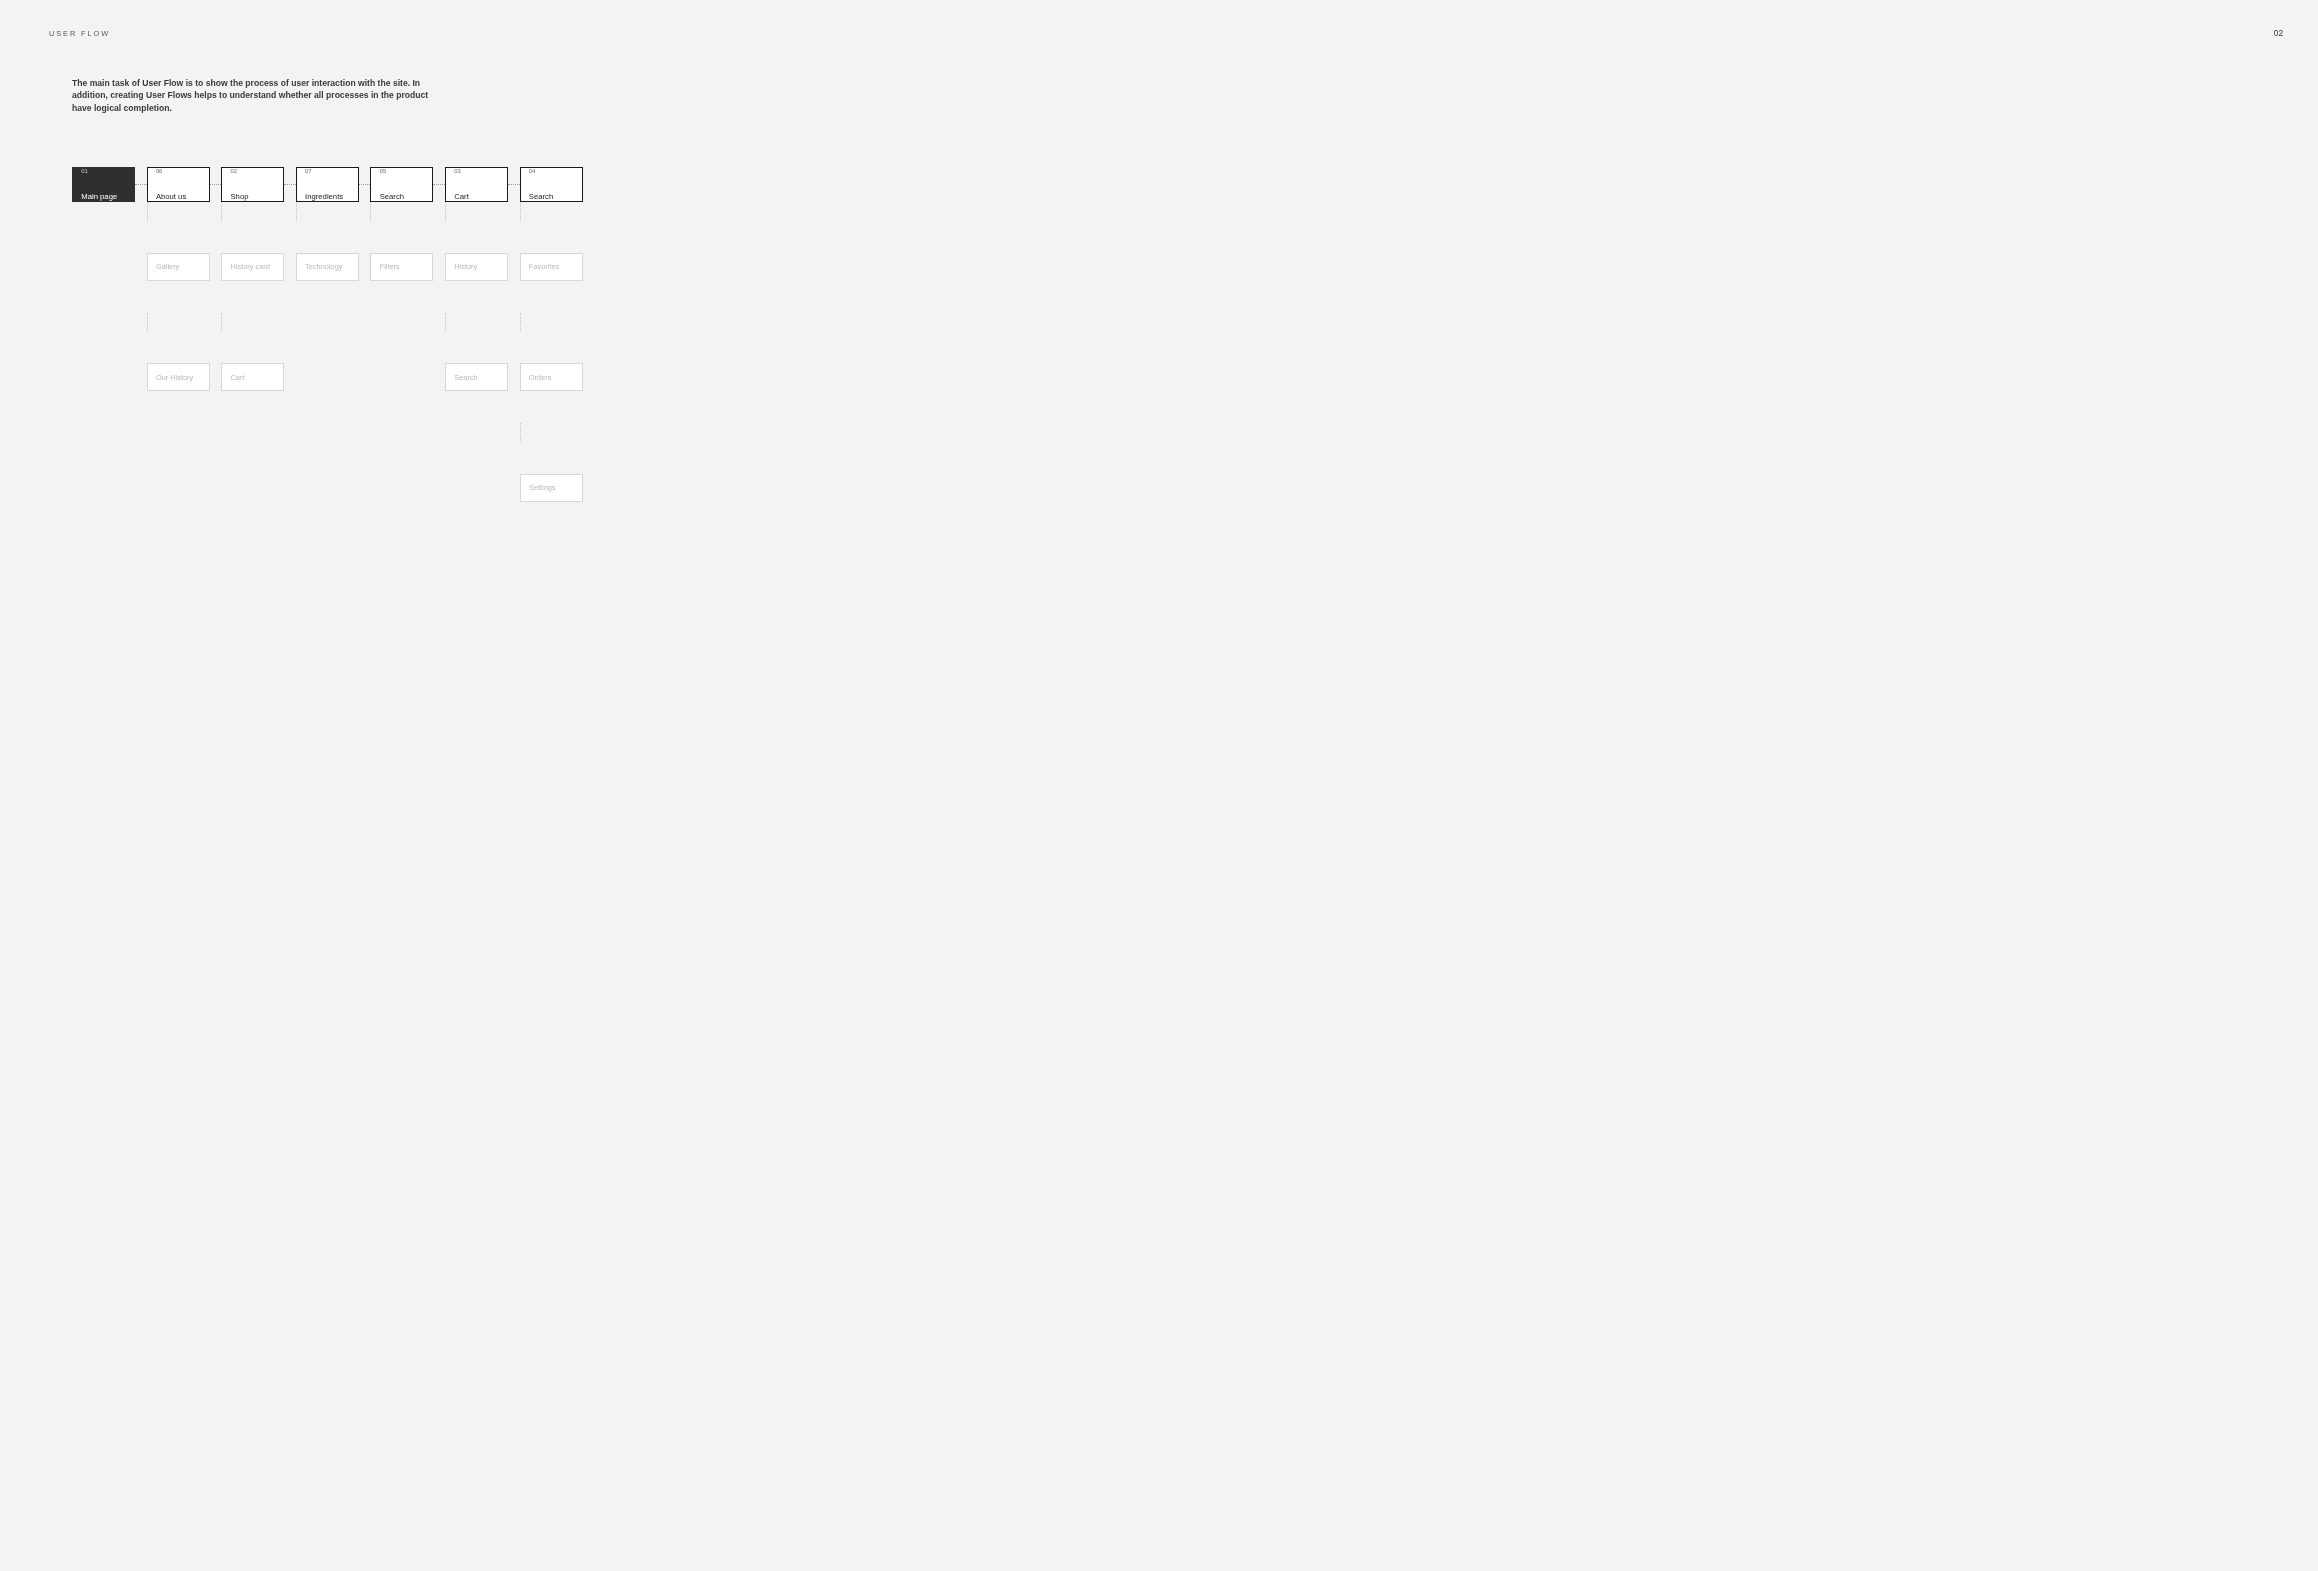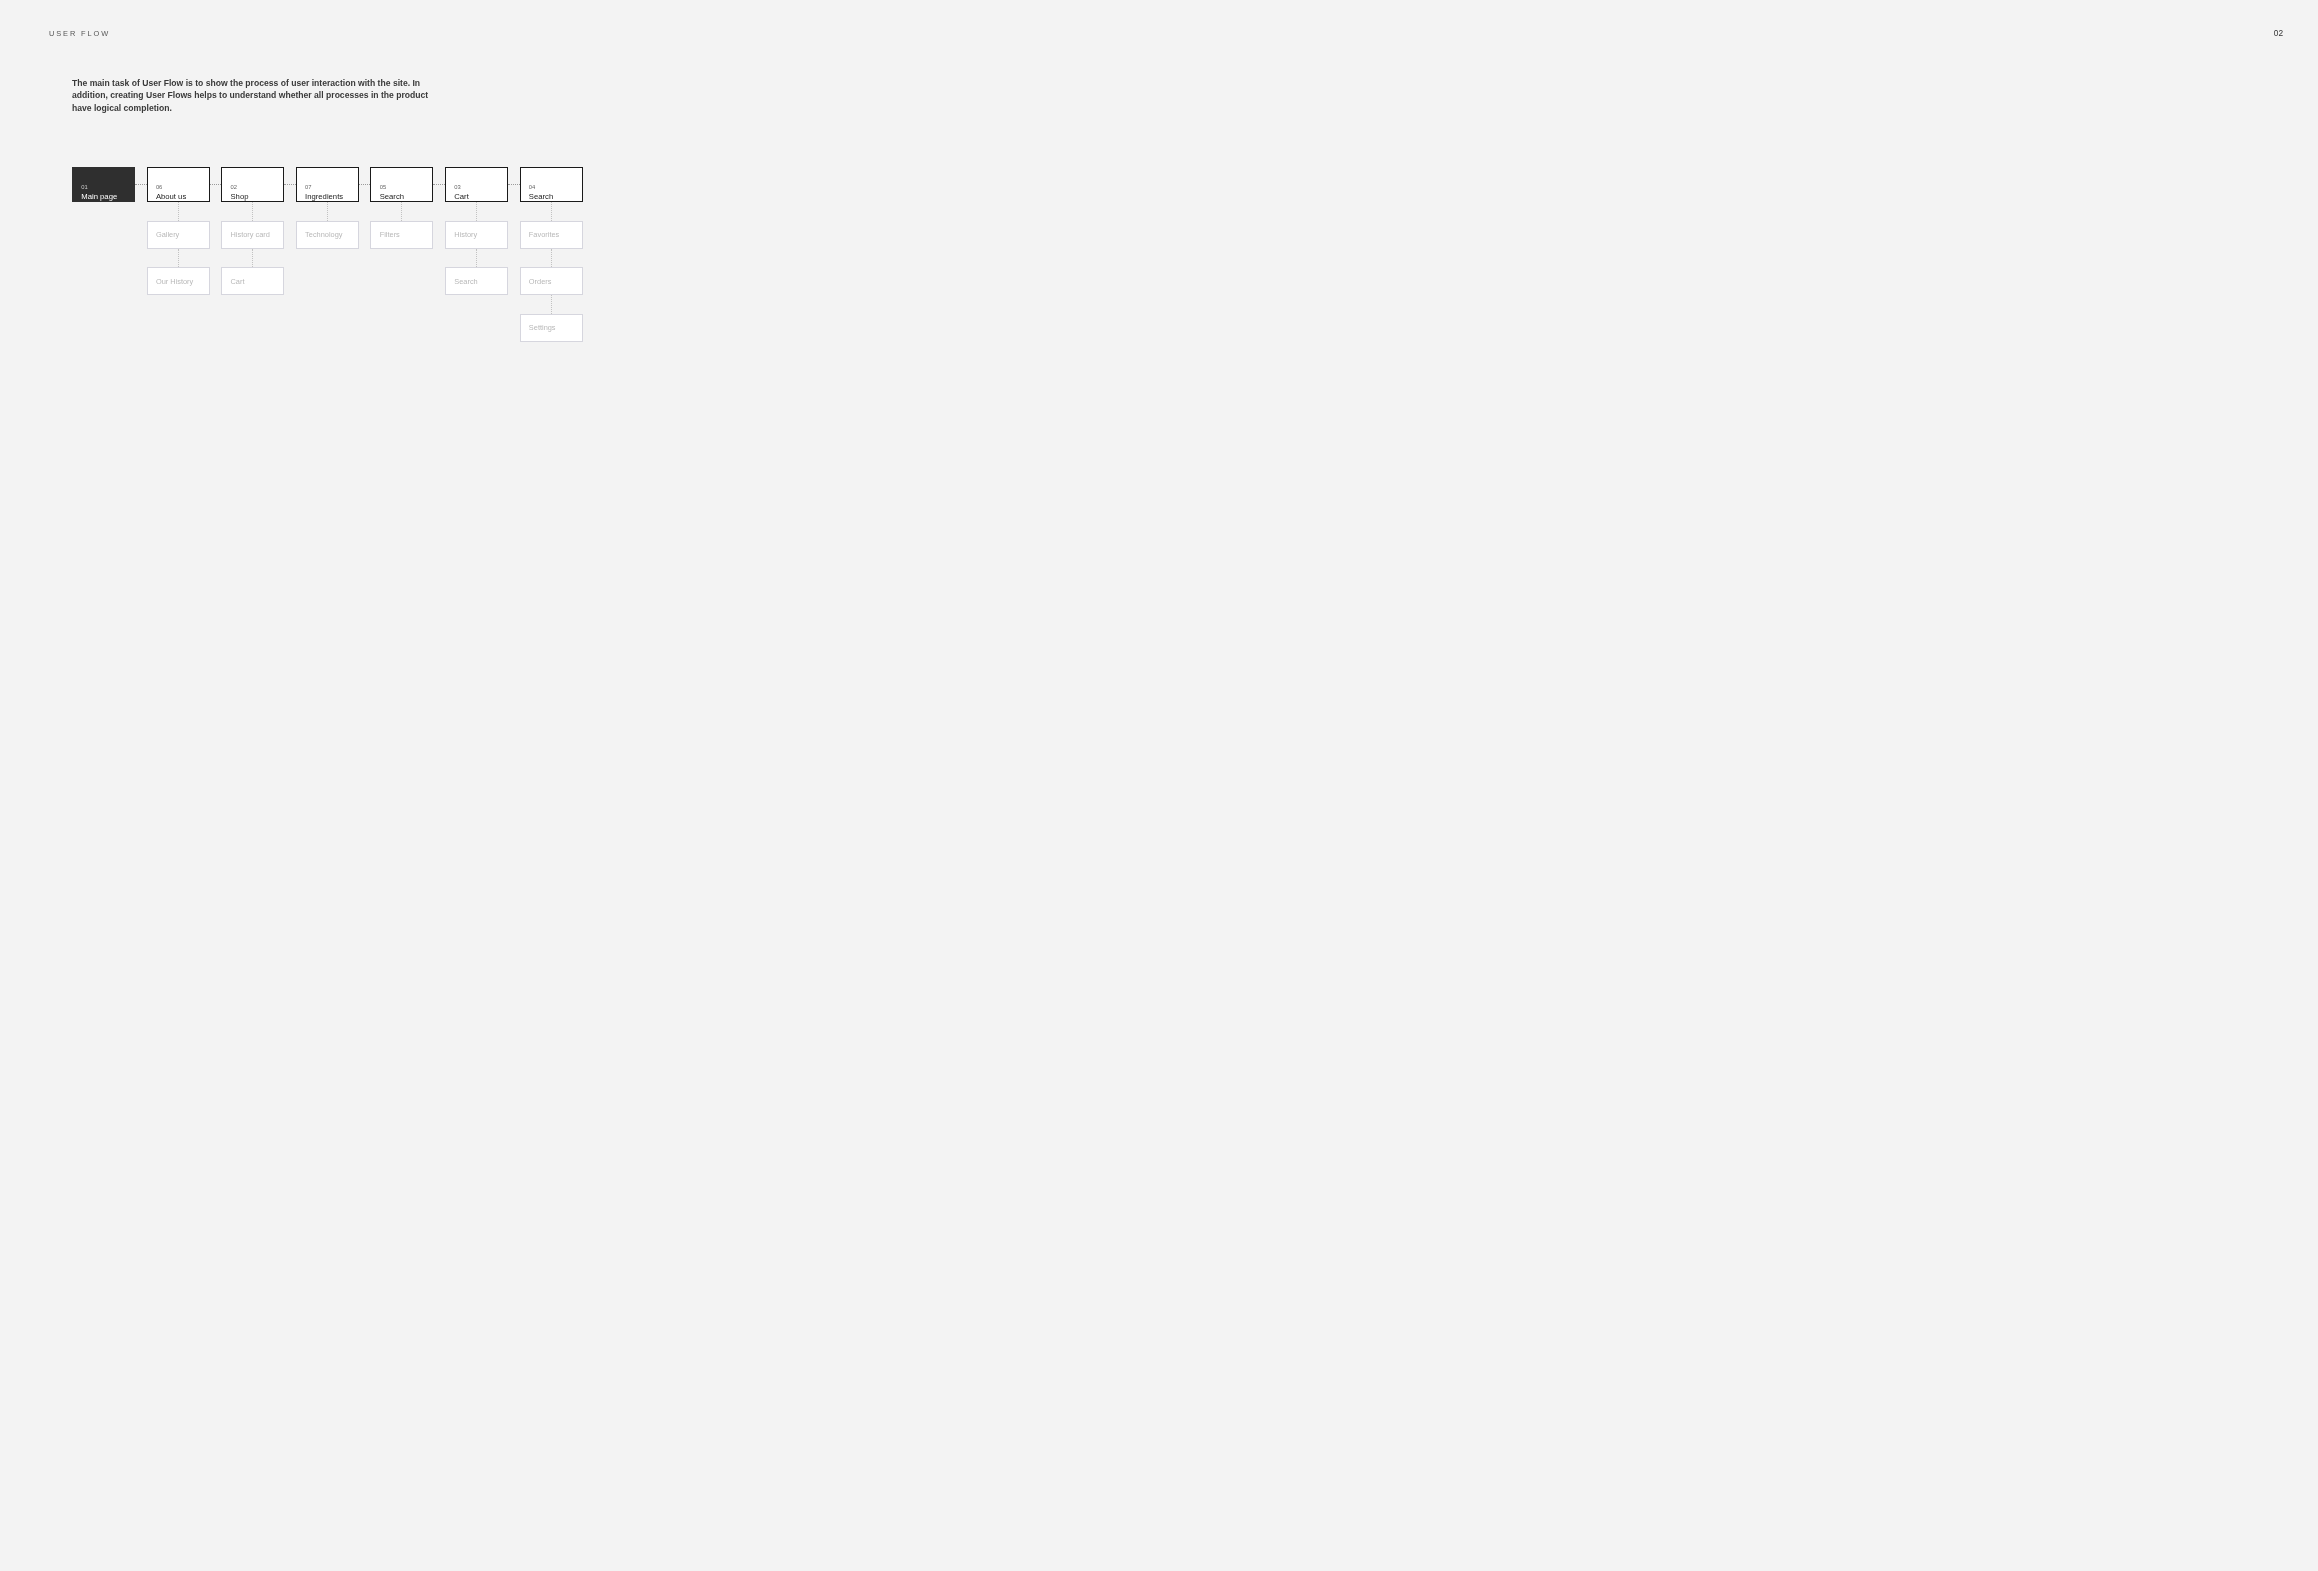--- a/index.html
+++ b/index.html
@@ -45,21 +45,21 @@
     display: flex;
     align-items: stretch;
   }
   .node {
     width: 63px;
     height: 35px;
     background: #fff;
     border: 0.5px solid #1a1a1a;
     display: flex;
     flex-direction: column;
-    justify-content: flex-end;
+    justify-content: space-between;
     padding: 0 8.3px;
     position: relative;
   }
   .node-num {
     font-size: 5.8px;
     color: #666;
     margin-bottom: 2.8px;
     font-weight: 400;
   }
   .node-label {
@@ -87,21 +87,21 @@
   }
   .columns {
     display: flex;
     margin-top: 0;
   }
   .col {
     width: 63px;
     margin-right: 11.6px;
     display: flex;
     flex-direction: column;
-    align-items: center;
+    gap: 32px;
   }
   .col:last-child { margin-right: 0; }
   .v-dots {
     height: 18.5px;
     width: 0;
     border-left: 0.9px dotted #c2c2c2;
   }
   .subnode {
     width: 63px;
     height: 28px;

